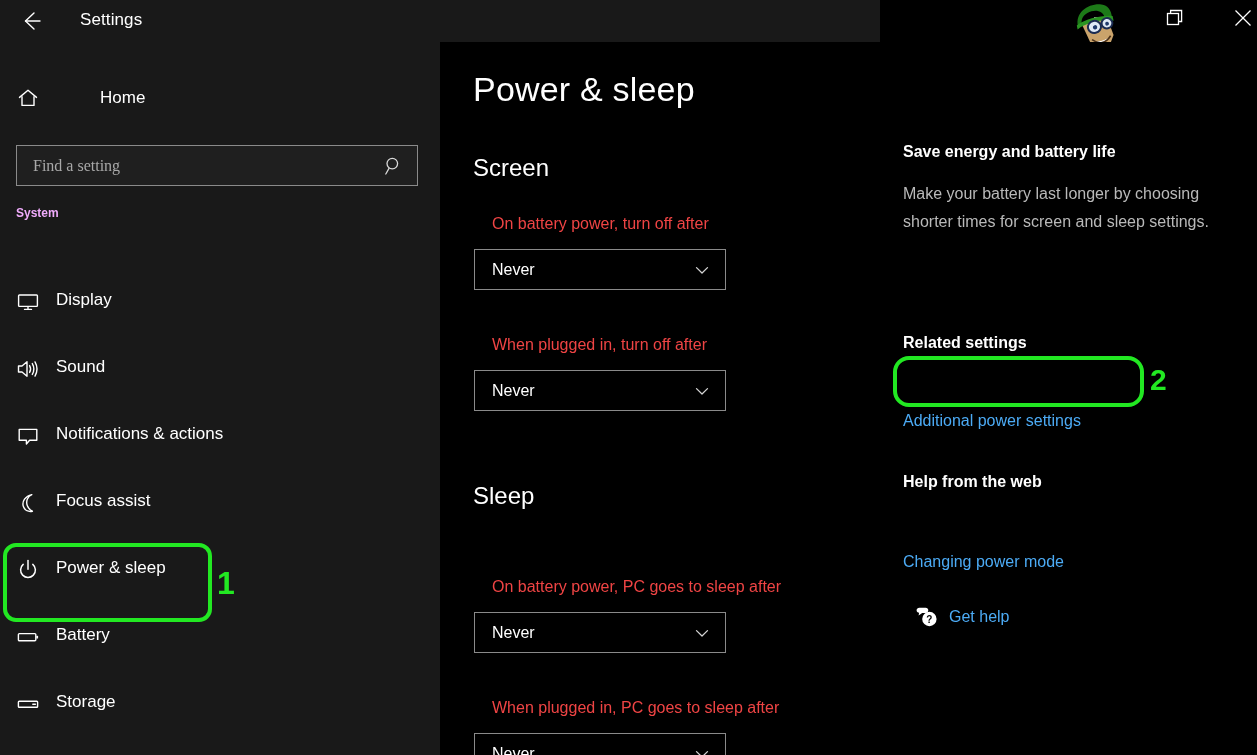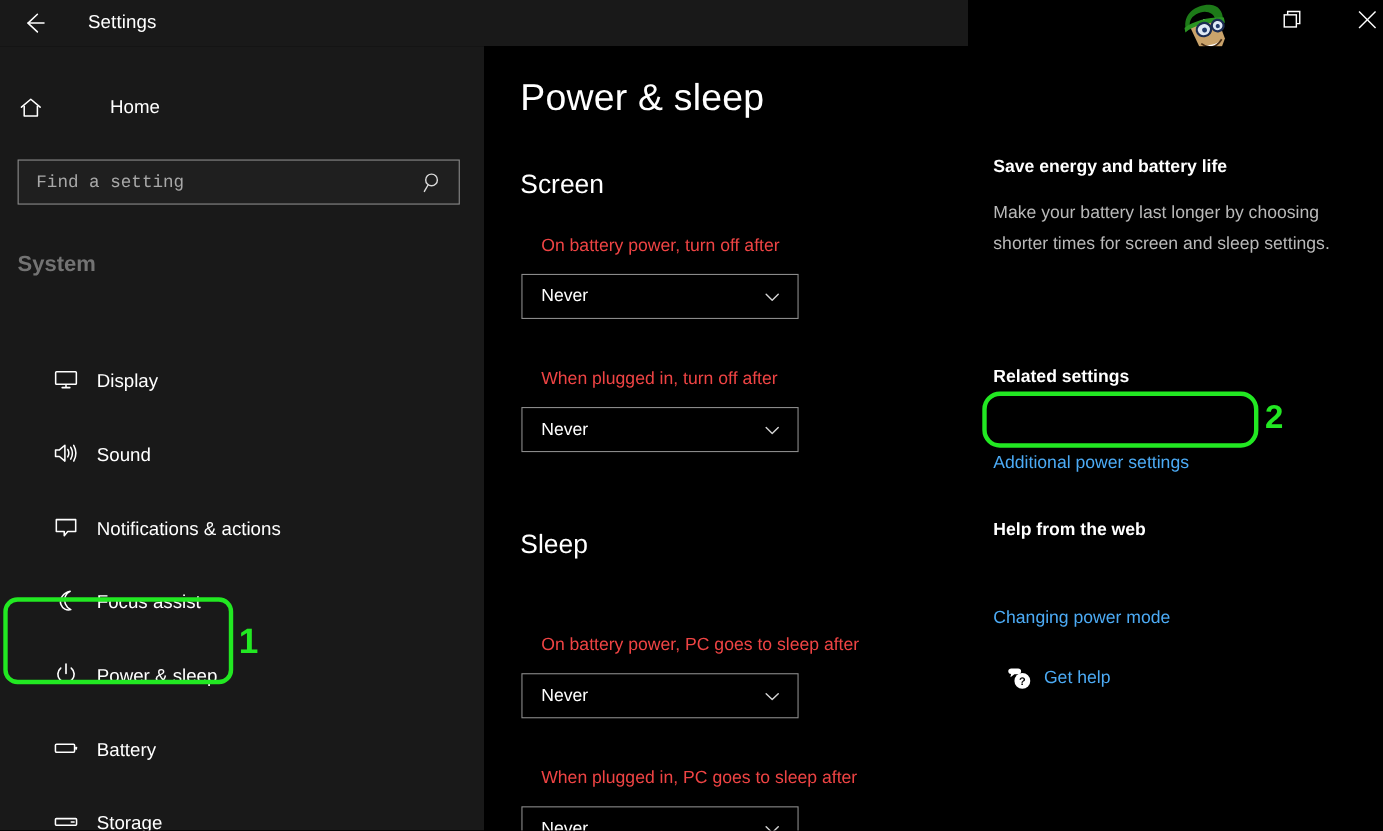--- a/index.html
+++ b/index.html
@@ -90,47 +90,46 @@
     width: 402px; height: 41px;
     background: #1f1f1f;
     border: 1px solid #8a8a8a;
     display: flex; align-items: center;
   }
   .search-box input {
     flex: 1;
     background: transparent;
     border: none;
     outline: none;
-    font-family: Liberation Mono, monospace;
+    font-family: Liberation Serif, serif;
     font-size: 16px;
     color: #3b82f6;
     padding: 0 0 0 16px;
   }
   .search-box input::placeholder { color: #a8a8a8; opacity: 1; }
   .search-box .mag { width: 46px; display: flex; justify-content: center; align-items: center; }
 
   .section-head {
     position: absolute;
-    left: 16px; top: 187px;
-    font-size: 20px;
+    left: 16px; top: 164px;
+    font-size: 12px;
     font-weight: bold;
-    color: #737373;
+    color: #f0abfc;
   }
 
   .navlist {
     position: absolute;
     left: 0; top: 248px;
     width: 440px;
   }
   .navitem {
     position: relative;
     height: 67px;
     display: flex;
-    align-items: flex-end;
-    padding-left: 32px;
+    align-items: flex-start;
   }
   .navitem .ic {
     width: 56px;
     display: flex; justify-content: center; align-items: center;
   }
   .navitem .lbl {
     font-size: 17px;
     color: #ffffff;
     white-space: nowrap;
   }

